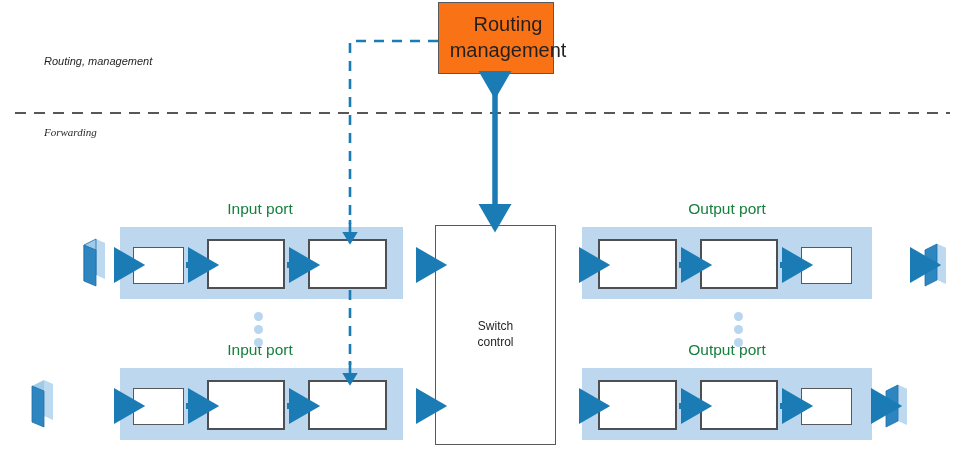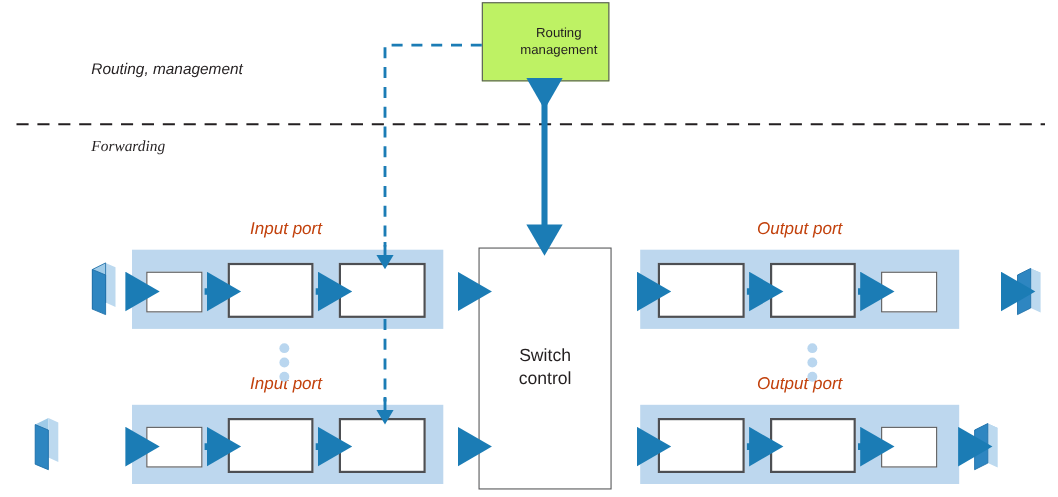--- a/index.html
+++ b/index.html
@@ -1,37 +1,37 @@
 <!DOCTYPE html>
 <html><head>
 <meta charset="utf-8">
 <style>
   html,body{margin:0;padding:0;background:#ffffff;}
   body{width:962px;height:452px;font-family:"Liberation Sans",sans-serif;}
   #stage{position:relative;width:962px;height:452px;overflow:hidden;background:#fff;}
 
   .lbl{position:absolute;color:#231f20;white-space:nowrap;line-height:1.28;}
-  .plane-label{font-size:14px;margin-left:39px;}
+  .plane-label{font-size:11px;}
   .plane-label .it{font-style:italic;display:block;}
   .plane-label .rg{font-style:normal;display:block;}
 
-  .port-title{position:absolute;font-size:15.5px;color:#c2410c;text-align:center;white-space:nowrap;font-style:italic;}
+  .port-title{position:absolute;font-size:15.5px;color:#15803d;text-align:center;white-space:nowrap;}
 
   .band{position:absolute;background:#bdd7ee;}
 
   .wbox{position:absolute;background:#ffffff;border:1.6px solid #58595b;box-sizing:border-box;}
   .wbox.thick{border:2px solid #4d4f53;}
 
   .fabric{position:absolute;background:#ffffff;border:1.7px solid #58595b;box-sizing:border-box;
           display:flex;align-items:center;justify-content:center;text-align:center;
-          font-size:16px;color:#231f20;line-height:1.3;}
+          font-size:12px;color:#231f20;line-height:1.3;}
 
-  .rproc{position:absolute;background:#bef264;border:1.7px solid #58595b;box-sizing:border-box;
+  .rproc{position:absolute;background:#f97316;border:1.7px solid #58595b;box-sizing:border-box;
          display:flex;align-items:center;justify-content:center;text-align:center;
-         font-size:12px;color:#231f20;line-height:1.28;padding-left:24px;}
+         font-size:20px;color:#231f20;line-height:1.28;padding-left:24px;}
 
   svg.overlay{position:absolute;left:0;top:0;width:962px;height:452px;pointer-events:none;}
 
   .dot{position:absolute;width:9px;height:9px;border-radius:50%;background:#b9d6ef;}
 </style>
 </head>
 <body>
 
 <div id="stage">
 

